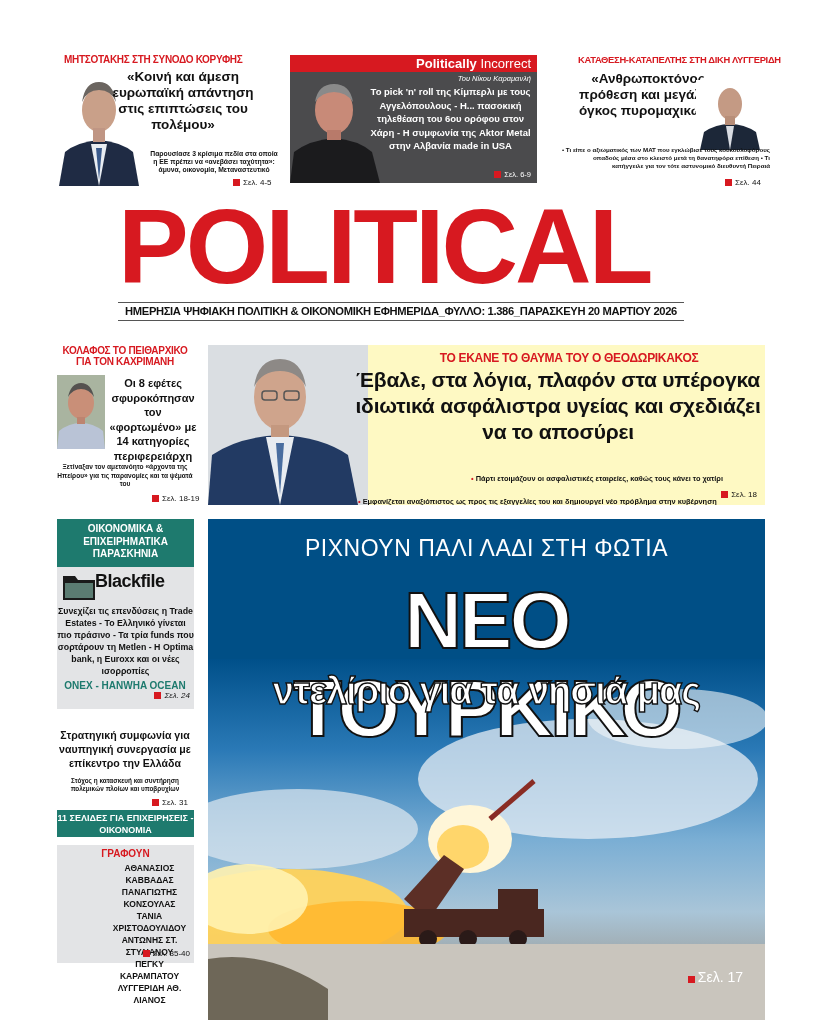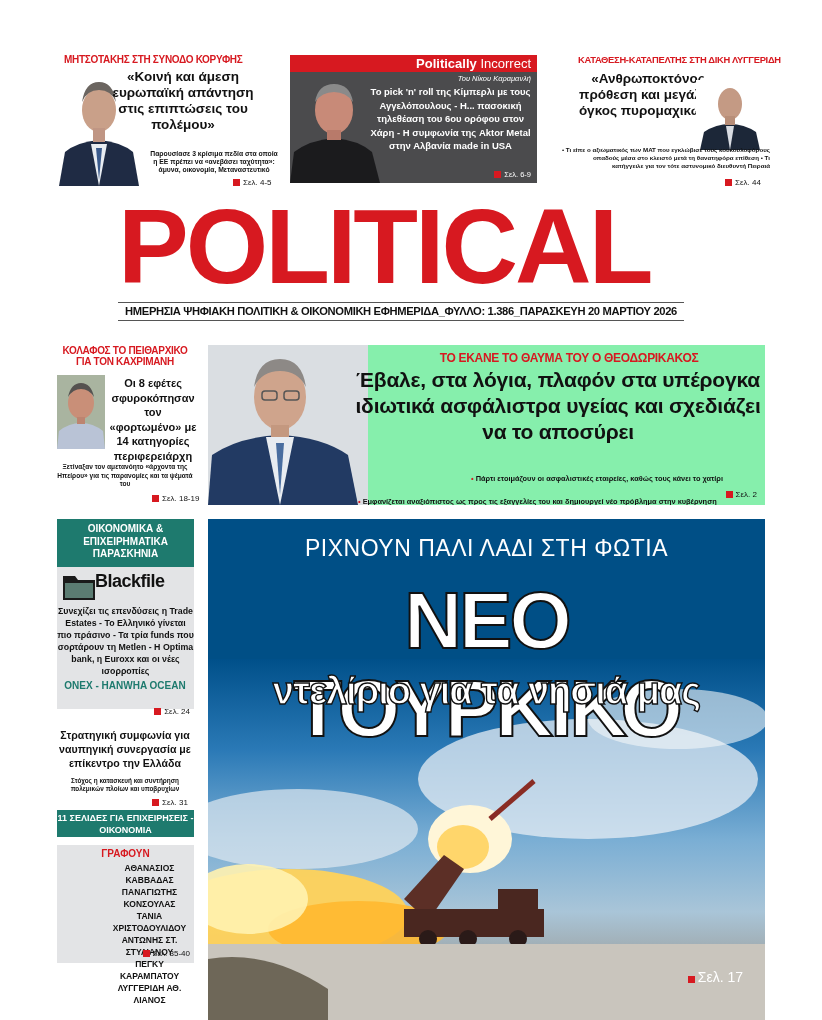--- a/index.html
+++ b/index.html
@@ -36,35 +36,35 @@
   .left1-photo { left: 57px; top: 375px; width: 48px; height: 74px; }
   .left1-title { left: 108px; top: 376px; width: 90px; text-align: center; font-weight: 700; font-size: 11px; line-height: 14.5px; }
   .left1-sum { left: 55px; top: 463px; width: 140px; text-align: center; font-size: 6.6px; line-height: 8.5px; font-weight: 700; }
   .left1-ref { left: 152px; top: 494px; }
 
   .biz-box { left: 57px; top: 519px; width: 137px; height: 190px; background: #e3e4e6; }
   .biz-head { left: 0; top: 0; width: 137px; height: 48px; background: #1e7a6e; color: #fff; text-align: center; font-weight: 700; font-size: 10px; line-height: 12.5px; padding-top: 4px; }
   .bf-icon { left: 6px; top: 55px; width: 32px; height: 26px; }
   .bf-word { left: 38px; top: 52px; font-weight: 700; font-size: 18px; letter-spacing: -0.5px; color: #111; }
   .biz-text { left: 0; top: 86px; width: 137px; text-align: center; font-weight: 700; font-size: 8.8px; line-height: 12px; }
-  .biz-ref { right: 4px; top: 188px; }
+  .biz-ref { right: 4px; top: 172px; font-style: italic; }
 
   .onex-kick { left: 55px; top: 680px; width: 140px; text-align: center; color: #1e7a6e; font-weight: 700; font-size: 10px; }
   .onex-title { left: 55px; top: 728px; width: 140px; text-align: center; font-weight: 700; font-size: 10.6px; line-height: 14px; }
   .onex-sum { left: 55px; top: 777px; width: 140px; text-align: center; font-size: 6.4px; line-height: 8px; font-weight: 700; }
   .onex-ref { left: 152px; top: 798px; }
   .eleven { left: 57px; top: 810px; width: 137px; height: 27px; background: #1e7a6e; color: #fff; text-align: center; font-weight: 700; font-size: 9px; line-height: 12px; padding-top: 2px; }
 
   .writers-box { left: 57px; top: 845px; width: 137px; height: 118px; background: #e3e4e6; }
   .writers-kick { left: 0; top: 3px; width: 137px; text-align: center; font-weight: 700; font-size: 10px; color: #d71920; }
   .writers-list { left: 0; top: 17px; width: 137px; text-align: center; font-size: 8.5px; line-height: 12px; font-weight: 700; padding-left: 48px; }
   .writers-ref { right: 4px; top: 104px; }
 
   
-  .story2 { left: 208px; top: 345px; width: 557px; height: 160px; background: #86efac; overflow: hidden; }
+  .story2 { left: 208px; top: 345px; width: 557px; height: 160px; background: #fef9c3; overflow: hidden; }
   .story2-photo { left: 0; top: 0; width: 160px; height: 160px; }
   .story2-kick { left: 166px; top: 6px; width: 390px; text-align: center; font-size: 12px; }
   .story2-title { left: 145px; top: 22px; width: 410px; text-align: center; font-weight: 700; font-size: 21px; line-height: 26px; letter-spacing: -0.2px; }
   .story2-b1 { left: 150px; top: 124px; width: 400px; text-align: left; font-size: 7.4px; font-weight: 700; margin-top: 28px; }
   .story2-b2 { left: 150px; top: 129px; width: 365px; text-align: right; font-size: 7.4px; font-weight: 700; }
   .bullet { color: #d71920; }
   .story2-ref { right: 8px; top: 145px; }
 
   
   .feature { left: 208px; top: 519px; width: 557px; height: 501px; overflow: hidden; background: #004f86; }
@@ -195,21 +195,21 @@
       <path d="M46 42 Q50 14 72 14 Q94 14 98 42 Q90 26 72 26 Q54 26 46 42 Z" fill="#8d8986"></path>
       <rect x="54" y="46" width="15" height="9" rx="3" fill="none" stroke="#555" stroke-width="1.5"></rect>
       <rect x="76" y="46" width="15" height="9" rx="3" fill="none" stroke="#555" stroke-width="1.5"></rect>
       <rect x="63" y="80" width="18" height="12" fill="#c4987f"></rect>
     </svg>
   </div>
   <div class="abs kicker story2-kick">ΤΟ ΕΚΑΝΕ ΤΟ ΘΑΥΜΑ ΤΟΥ Ο ΘΕΟΔΩΡΙΚΑΚΟΣ</div>
   <div class="abs story2-title">Έβαλε, στα λόγια, πλαφόν στα υπέρογκα ιδιωτικά ασφάλιστρα υγείας και σχεδιάζει να το αποσύρει</div>
   <div class="abs story2-b1"><span class="bullet">• </span><span>Εμφανίζεται αναξιόπιστος ως προς τις εξαγγελίες του και δημιουργεί νέο πρόβλημα στην κυβέρνηση</span></div>
   <div class="abs story2-b2"><span class="bullet">• </span><span>Πάρτι ετοιμάζουν οι ασφαλιστικές εταιρείες, καθώς τους κάνει το χατίρι</span></div>
-  <div class="abs page-ref story2-ref">Σελ. 2</div>
+  <div class="abs page-ref story2-ref">Σελ. 18</div>
 </div>
 
 <div class="abs feature">
   <div class="abs feature-sky">
     <svg width="557" height="361" viewBox="0 0 557 361" style="position:absolute;left:0;top:0;">
       <ellipse cx="380" cy="120" rx="170" ry="60" fill="#e7eef4" opacity="0.75"></ellipse>
       <ellipse cx="90" cy="170" rx="120" ry="40" fill="#dfe8ef" opacity="0.7"></ellipse>
       <ellipse cx="470" cy="60" rx="90" ry="30" fill="#f3f6f9" opacity="0.6"></ellipse>
       <ellipse cx="80" cy="255" rx="120" ry="45" fill="#ffd25a" opacity="0.95"></ellipse>
       <ellipse cx="150" cy="270" rx="90" ry="28" fill="#ffb830" opacity="0.9"></ellipse>

